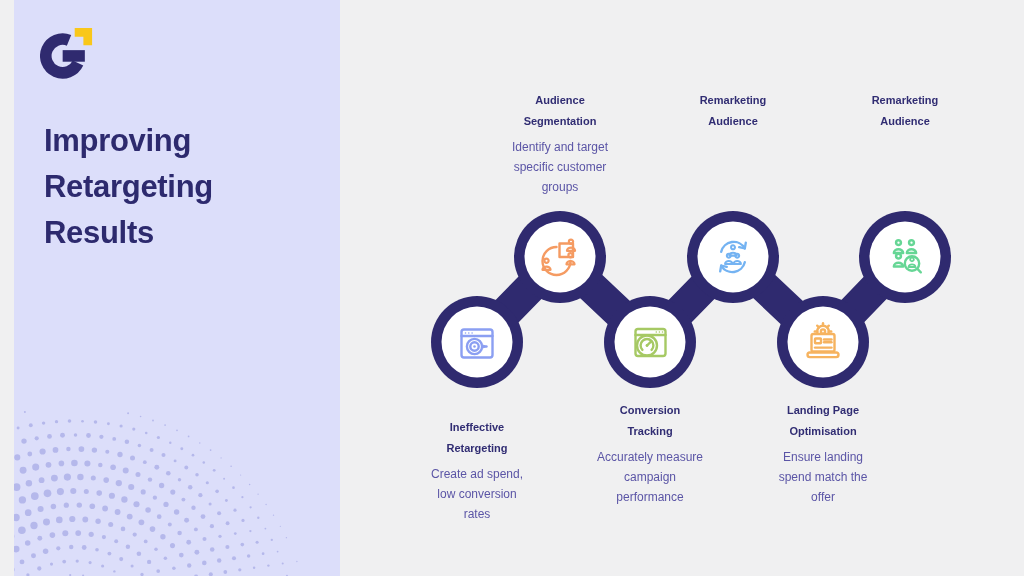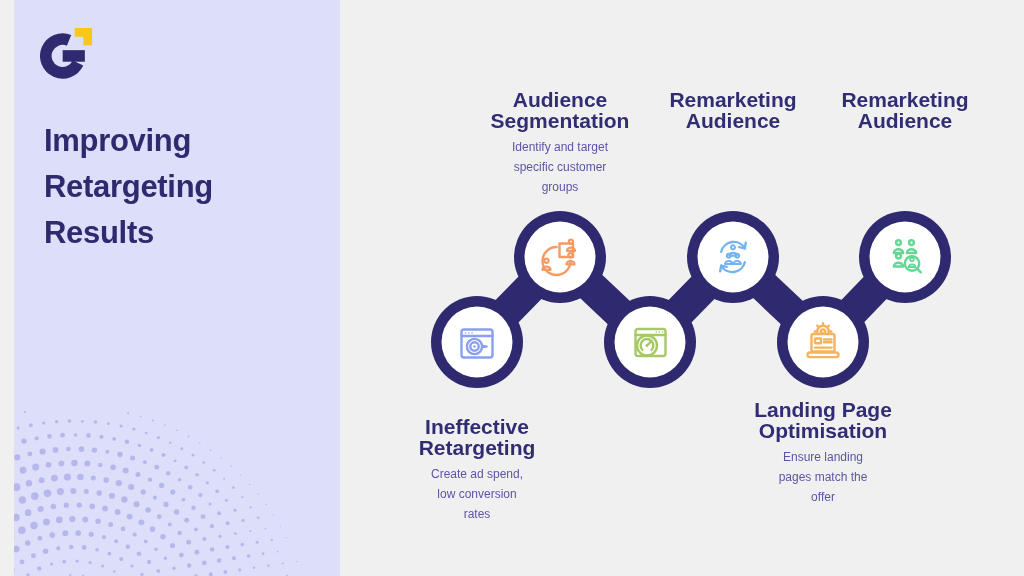--- a/index.html
+++ b/index.html
@@ -21,21 +21,21 @@
     position:absolute;left:30px;top:118px;width:250px;
     font-size:31px;line-height:46px;font-weight:bold;
     color:#2d2a6e;letter-spacing:-0.3px;white-space:pre-line;
   }
   .dots-layer{position:absolute;left:0;top:0;width:340px;height:576px;}
   .chain-layer{position:absolute;left:0;top:0;width:1024px;height:576px;}
   .step-label{
     position:absolute;width:190px;text-align:center;
   }
   .step-title{
-    font-size:21px;line-height:20.5px;font-weight:bold;color:#312d73;
+    font-size:11px;line-height:20.5px;font-weight:bold;color:#312d73;
     white-space:pre-line;margin:0 auto 6px auto;
   }
   .step-desc{
     font-size:12px;line-height:20px;color:#5b55a6;
     white-space:pre-line;margin:0 auto;
   }
   
   .lbl-top-1{left:465px;top:90px;}
   .lbl-top-2{left:638px;top:90px;}
   .lbl-top-3{left:810px;top:90px;}
@@ -407,29 +407,36 @@
 low conversion
 rates</div>
   </div>
   <div class="step-label lbl-top-1">
     <div class="step-title">Audience
 Segmentation</div>
     <div class="step-desc">Identify and target
 specific customer
 groups</div>
   </div>
+  <div class="step-label lbl-bot-2">
+    <div class="step-title">Conversion
+Tracking</div>
+    <div class="step-desc">Accurately measure
+campaign
+performance</div>
+  </div>
   <div class="step-label lbl-top-2">
     <div class="step-title">Remarketing
 Audience</div>
   </div>
   <div class="step-label lbl-bot-3">
     <div class="step-title">Landing Page
 Optimisation</div>
     <div class="step-desc">Ensure landing
-pages match the
+spend match the
 offer</div>
   </div>
   <div class="step-label lbl-top-3">
     <div class="step-title">Remarketing
 Audience</div>
   </div>
 
 </div>
 
 </body></html>

